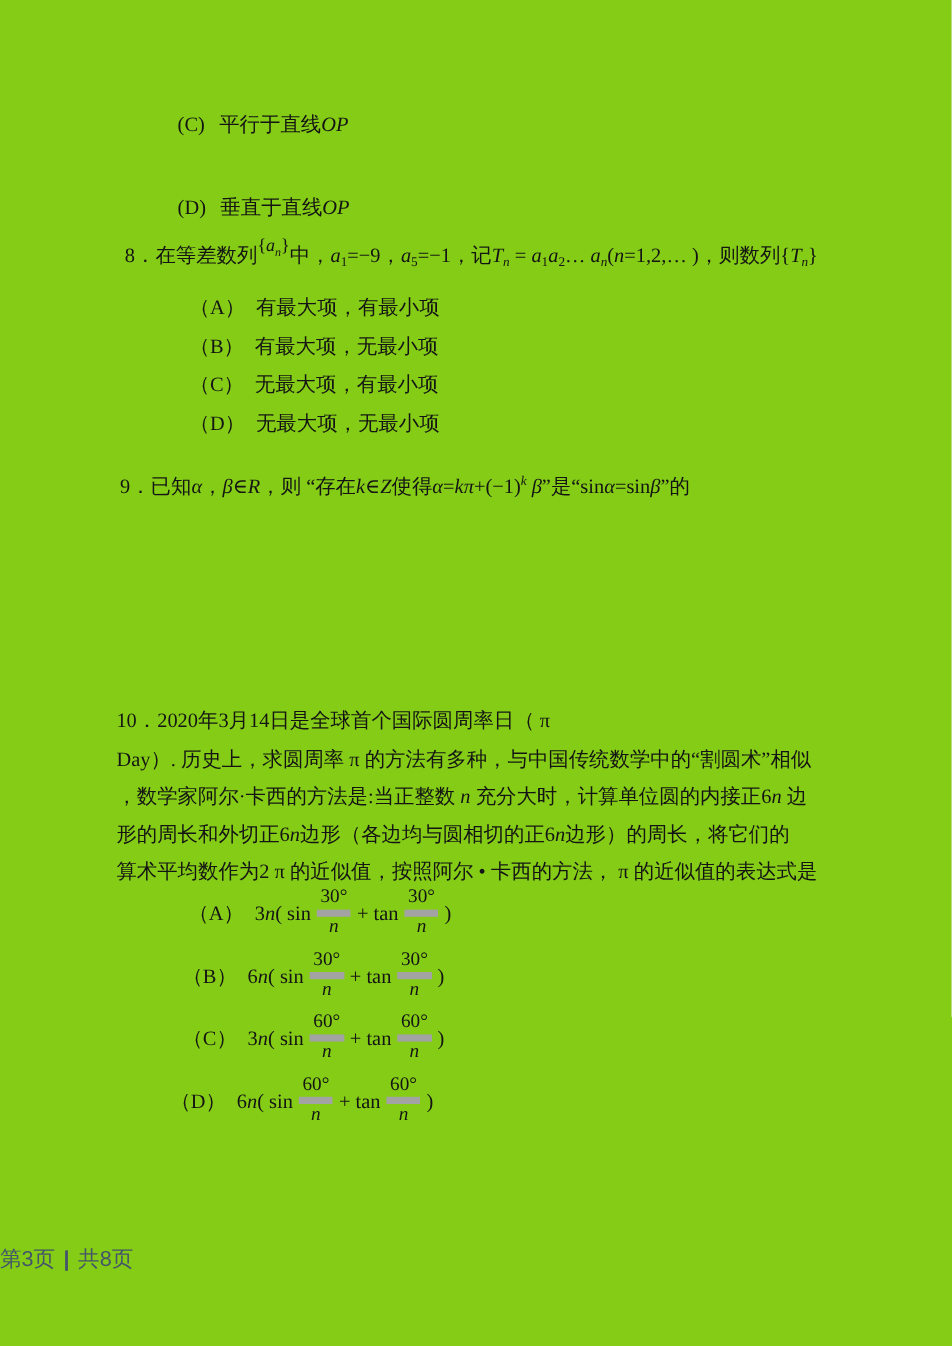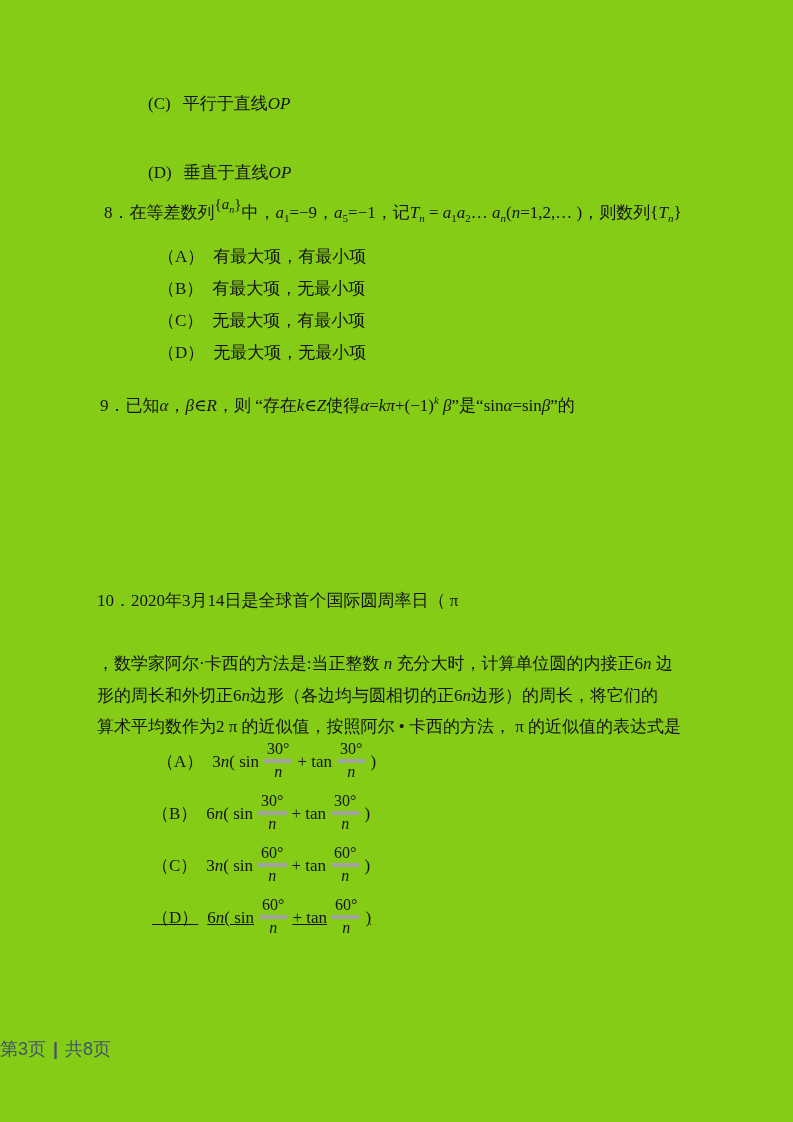--- a/index.html
+++ b/index.html
@@ -22,21 +22,21 @@
   .sup{font-size:11px;position:relative;top:-7px;}
   .raise{position:relative;top:-9px;font-size:15px;}
   .raisesub{position:relative;top:-5px;font-size:10px;}
   .optgroup .optrow{height:32px;line-height:32px;white-space:nowrap;}
   .para-line{line-height:26px;white-space:nowrap;}
   .formula-row{height:48px;line-height:48px;white-space:nowrap;}
   .frac{
     display:inline-block;text-align:center;vertical-align:middle;
     margin:0 5px;line-height:1.05;font-size:16px;position:relative;top:-2px;
   }
-  .frac .num{display:block;border-bottom:4px solid #a3a3a3;padding:0 3px 1px;}
+  .frac .num{display:block;border-bottom:6px solid #a3a3a3;padding:0 3px 1px;}
   .frac .den{display:block;font-style:italic;padding-top:1px;}
   .footer{
     position:absolute;top:1037px;left:0;width:100%;
     font-family:"Liberation Sans","DejaVu Sans",sans-serif;
     font-size:18px;color:#44546a;
   }
   .footer .sep{margin:0 7px;color:#44546a;font-weight:bold;}
 </style>
 </head>
 <body>
@@ -60,34 +60,35 @@
     </div>
     <div class="optrow">
       <span class="optlabel">（D）</span><span>无最大项，无最小项</span>
     </div>
   </div>
 
   <div class="abs stem" style="left:100px;top:392px;"><span>9．已知</span><span class="i">α</span><span>，</span><span class="i">β</span><span>∈</span><span class="i">R</span><span>，则 “存在</span><span class="i">k</span><span>∈</span><span class="i">Z</span><span>使得</span><span class="i">α</span><span>=</span><span class="i">k</span><span class="i">π</span><span>+</span><span>(−1)</span><span class="i sup">k</span><span> </span><span class="i">β</span><span>”是“</span><span>sin</span><span class="i">α</span><span>=sin</span><span class="i">β</span><span>”的</span></div>
 
 
   <div class="abs para-line" style="left:97px;top:588px;"><span>10．2020年3月14日是全球首个国际圆周率日（ π</span></div>
+  <div class="abs para-line" style="left:97px;top:620px;"><span>Day）. 历史上，求圆周率 π 的方法有多种，与中国传统数学中的“割圆术”相似</span></div>
   <div class="abs para-line" style="left:97px;top:651px;"><span>，数学家阿尔·卡西的方法是:当正整数 </span><span class="i">n</span><span> 充分大时，计算单位圆的内接正6</span><span class="i">n</span><span> 边</span></div>
   <div class="abs para-line" style="left:97px;top:683px;"><span>形的周长和外切正6</span><span class="i">n</span><span>边形（各边均与圆相切的正6</span><span class="i">n</span><span>边形）的周长，将它们的</span></div>
   <div class="abs para-line" style="left:97px;top:714px;"><span>算术平均数作为2 π 的近似值，按照阿尔 • 卡西的方法， π 的近似值的表达式是</span></div>
 
   <div class="abs formula-row" style="left:157px;top:738px;">
     <span class="optlabel">（A）</span><span><span>3</span><span class="i">n</span><span>( sin</span><span class="frac"><span class="num">30°</span><span class="den">n</span></span><span>+ tan</span><span class="frac"><span class="num">30°</span><span class="den">n</span></span><span>)</span></span>
   </div>
   <div class="abs formula-row" style="left:152px;top:790px;">
     <span class="optlabel">（B）</span><span><span>6</span><span class="i">n</span><span>( sin</span><span class="frac"><span class="num">30°</span><span class="den">n</span></span><span>+ tan</span><span class="frac"><span class="num">30°</span><span class="den">n</span></span><span>)</span></span>
   </div>
   <div class="abs formula-row" style="left:152px;top:842px;">
     <span class="optlabel">（C）</span><span><span>3</span><span class="i">n</span><span>( sin</span><span class="frac"><span class="num">60°</span><span class="den">n</span></span><span>+ tan</span><span class="frac"><span class="num">60°</span><span class="den">n</span></span><span>)</span></span>
   </div>
-  <div class="abs formula-row" style="left:152px;top:894px;text-decoration:underline;">
+  <div class="abs formula-row" style="left:142px;top:894px;">
     <span class="optlabel">（D）</span><span><span>6</span><span class="i">n</span><span>( sin</span><span class="frac"><span class="num">60°</span><span class="den">n</span></span><span>+ tan</span><span class="frac"><span class="num">60°</span><span class="den">n</span></span><span>)</span></span>
   </div>
 
   <div class="footer">
     <span>第3页</span><span class="sep">|</span><span>共8页</span>
   </div>
 
 </div>
 
 </body></html>

